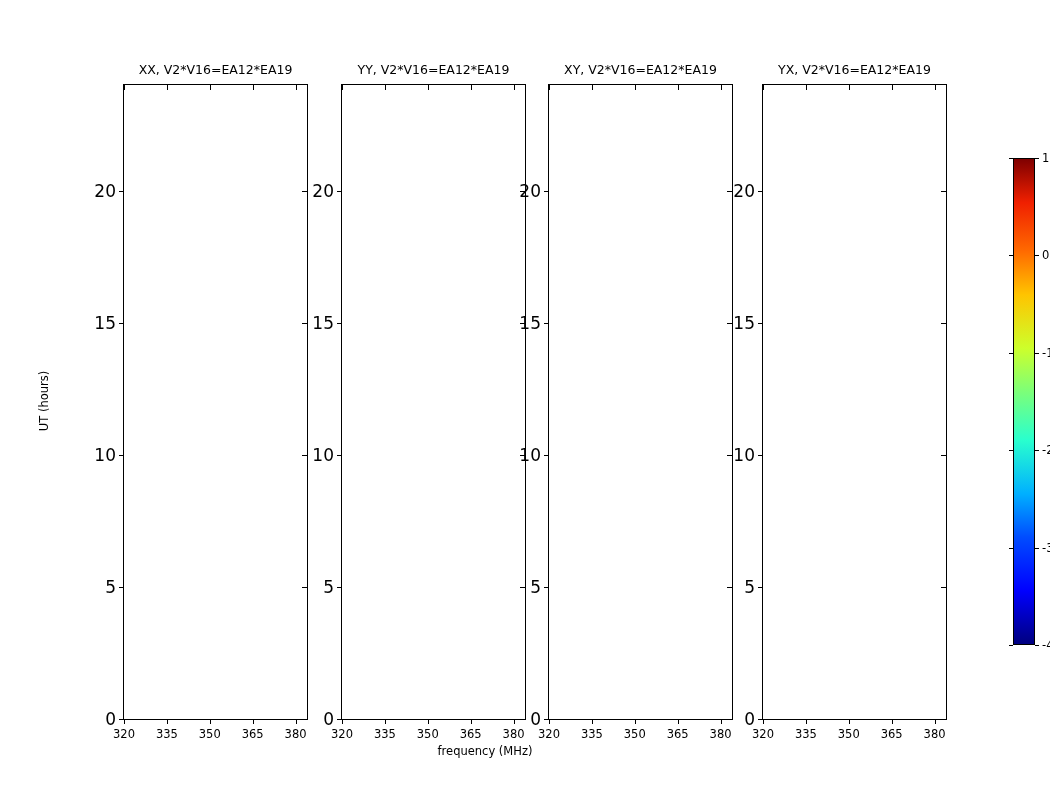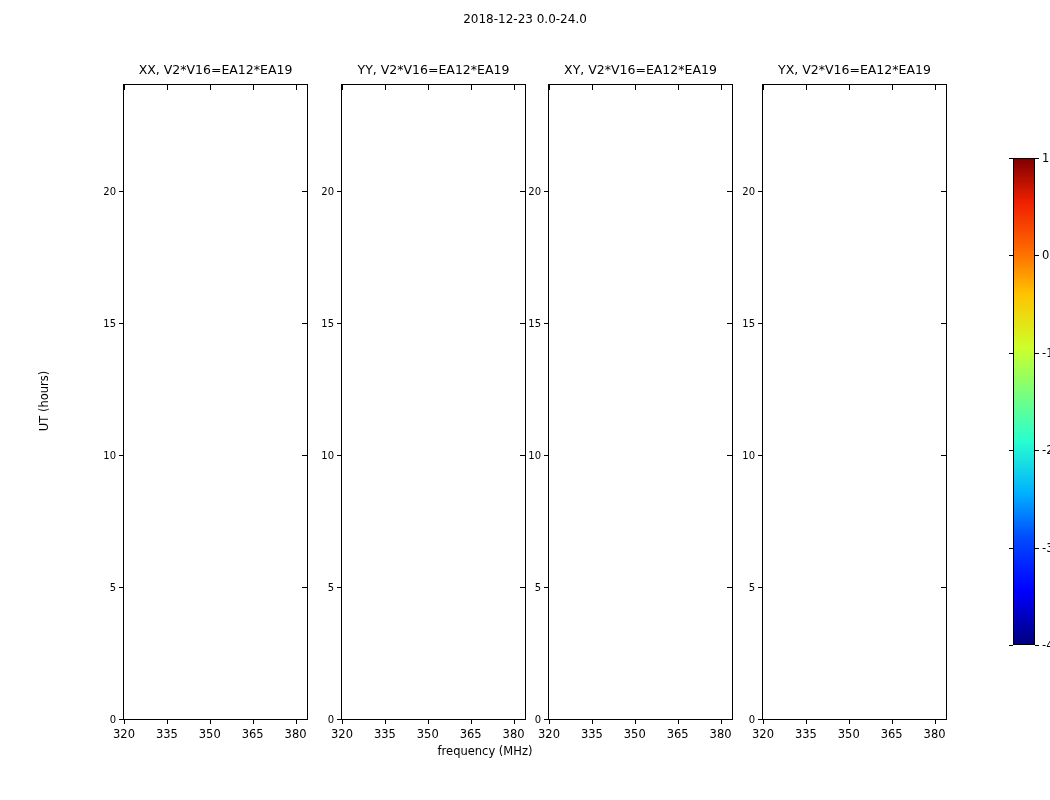--- a/index.html
+++ b/index.html
@@ -67,21 +67,21 @@
     position: absolute;
     right: 0;
     width: 5px;
     height: 0;
     border-top: 1.1px solid #000;
   }
   .ytick-label {
     position: absolute;
     right: 100%;
     margin-right: 8px;
-    font-size: 10px;
+    font-size: 17px;
     transform: translateY(-50%);
     white-space: nowrap;
   }
   .xtick {
     position: absolute;
     top: 100%;
     height: 5px;
     width: 0;
     border-left: 1.1px solid #000;
   }
@@ -162,21 +162,20 @@
     font-size: 11.5px;
     transform: translateY(-50%);
     white-space: nowrap;
   }
 </style>
 </head>
 <body>
 
 <div id="figure">
 
-  <div class="suptitle">2018-12-23 0.0-24.0</div>
 
   <div class="panel" style="left:123px; width:185px;">
     <div class="ptitle">XX, V2*V16=EA12*EA19</div>
     <div class="axes">
 
       <div class="ytick" style="top:100%"></div>
         <div class="ytick-r" style="top:100%"></div>
       <div class="ytick" style="top:79.17%"></div>
         <div class="ytick-r" style="top:79.17%"></div>
       <div class="ytick" style="top:58.33%"></div>

